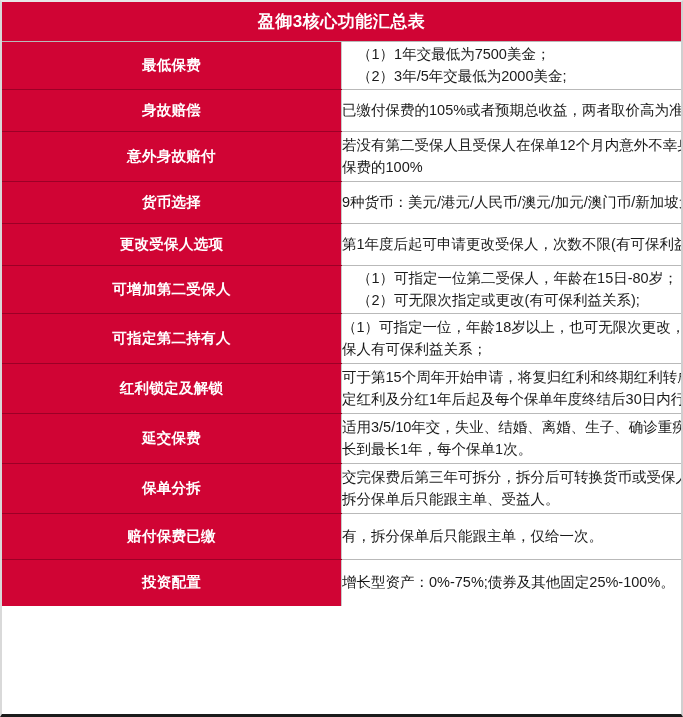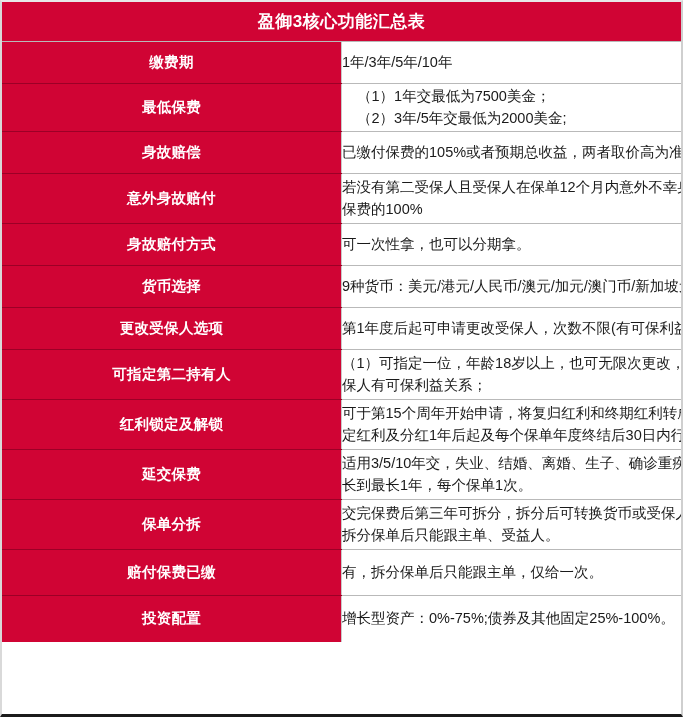--- a/index.html
+++ b/index.html
@@ -132,26 +132,20 @@
   <div class="watermark">
     <span class="wm-top">港险测评室</span>
     <span class="wm-bot">ngshi</span>
   </div>
 
   <table class="summary">
     <tbody>
       <tr>
         <td class="title-cell" colspan="2">盈御3核心功能汇总表</td>
       </tr>
-    <tr style="height: 42px;">
-          <td class="label-cell">缴费期</td>
-          <td class="value-cell clip">
-            <span class="line">1年/3年/5年/10年</span>
-          </td>
-        </tr>
         <tr style="height: 48px;">
           <td class="label-cell">最低保费</td>
           <td class="value-cell clip indent">
             <span class="line">（1）1年交最低为7500美金；</span>
             <span class="line">（2）3年/5年交最低为2000美金;</span>
           </td>
         </tr>
         <tr style="height: 42px;">
           <td class="label-cell">身故赔偿</td>
           <td class="value-cell clip">
@@ -159,37 +153,38 @@
           </td>
         </tr>
         <tr style="height: 50px;">
           <td class="label-cell">意外身故赔付</td>
           <td class="value-cell clip">
             <span class="line">若没有第二受保人且受保人在保单12个月内意外不幸身故，赔付保费已缴</span>
             <span class="line">保费的100%</span>
           </td>
         </tr>
         <tr style="height: 42px;">
-          <td class="label-cell">身故赔付方式</td>
-          <td class="value-cell clip">
-            <span class="line">可一次性拿，也可以分期拿。</span>
-          </td>
-        </tr>
-        <tr style="height: 42px;">
           <td class="label-cell">货币选择</td>
           <td class="value-cell clip">
             <span class="line">9种货币：美元/港元/人民币/澳元/加元/澳门币/新加坡元/欧元/英镑</span>
           </td>
         </tr>
         <tr style="height: 42px;">
           <td class="label-cell">更改受保人选项</td>
           <td class="value-cell clip">
             <span class="line">第1年度后起可申请更改受保人，次数不限(有可保利益，年龄15日-60岁)。</span>
           </td>
         </tr>
+        <tr style="height: 48px;">
+          <td class="label-cell">可增加第二受保人</td>
+          <td class="value-cell clip indent">
+            <span class="line">（1）可指定一位第二受保人，年龄在15日-80岁；</span>
+            <span class="line">（2）可无限次指定或更改(有可保利益关系);</span>
+          </td>
+        </tr>
         <tr style="height: 50px;">
           <td class="label-cell">可指定第二持有人</td>
           <td class="value-cell clip">
             <span class="line">（1）可指定一位，年龄18岁以上，也可无限次更改，须与受保人及第二受</span>
             <span class="line">保人有可保利益关系；</span>
           </td>
         </tr>
         <tr style="height: 50px;">
           <td class="label-cell">红利锁定及解锁</td>
           <td class="value-cell clip">

